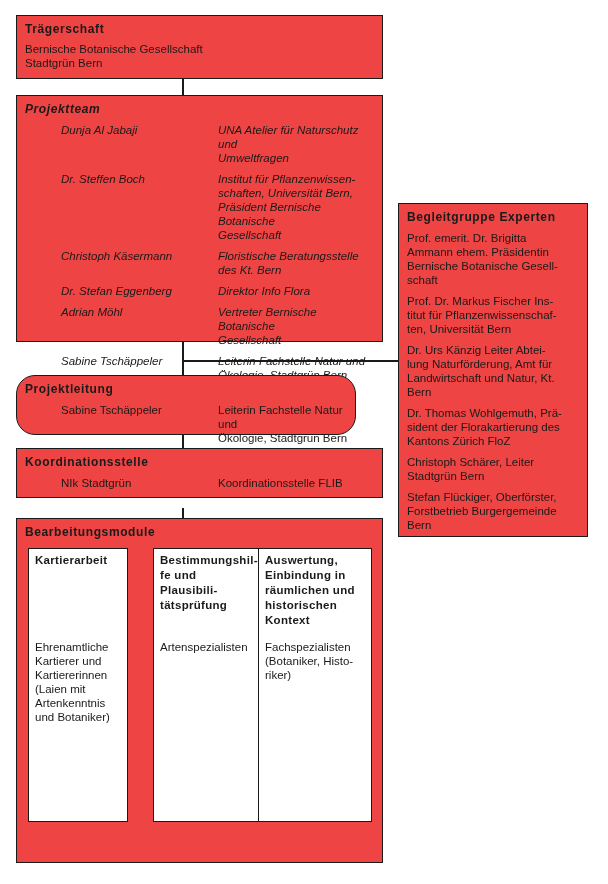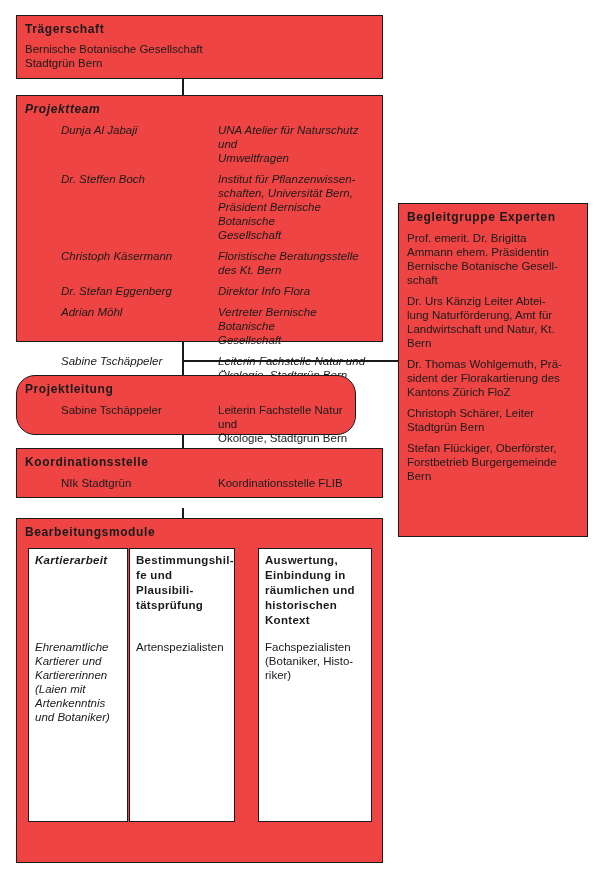--- a/index.html
+++ b/index.html
@@ -122,20 +122,23 @@
 Ökologie, Stadtgrün Bern</div>
     </div>
   </div>
 
   <div class="box" style="left:398px; top:203px; width:190px; height:334px;">
     <div class="box-title">Begleitgruppe Experten</div>
     <div class="entry pre">Prof. emerit. Dr. Brigitta
 Ammann ehem. Präsidentin
 Bernische Botanische Gesell-
 schaft</div>
+    <div class="entry pre">Prof. Dr. Markus Fischer Ins-
+titut für Pflanzenwissenschaf-
+ten, Universität Bern</div>
     <div class="entry pre">Dr. Urs Känzig Leiter Abtei-
 lung Naturförderung, Amt für
 Landwirtschaft und Natur, Kt.
 Bern</div>
     <div class="entry pre">Dr. Thomas Wohlgemuth, Prä-
 sident der Florakartierung des
 Kantons Zürich FloZ</div>
     <div class="entry pre">Christoph Schärer, Leiter
 Stadtgrün Bern</div>
     <div class="entry pre">Stefan Flückiger, Oberförster,
@@ -157,30 +160,30 @@
     <div class="member-row">
       <div class="member-name">NIk Stadtgrün</div>
       <div class="member-role pre">Koordinationsstelle FLIB</div>
     </div>
   </div>
 
   <div class="box" style="left:16px; top:518px; width:367px; height:345px; padding:6px 0 0 8px;">
     <div class="box-title">Bearbeitungsmodule</div>
   </div>
 
-  <div class="module" style="left:28px; top:548px; width:100px; height:274px;font-style:italic;">
+  <div class="module" style="left:28px; top:548px; width:100px; height:274px;">
     <div class="module-title pre">Kartierarbeit</div>
     <div class="module-body pre">Ehrenamtliche
 Kartierer und
 Kartiererinnen
 (Laien mit
 Artenkenntnis
 und Botaniker)</div>
   </div>
-  <div class="module" style="left:129px; top:548px; width:106px; height:274px;">
+  <div class="module" style="left:153px; top:548px; width:106px; height:274px;">
     <div class="module-title pre">Bestimmungshil-
 fe und Plausibili-
 tätsprüfung</div>
     <div class="module-body pre">Artenspezialisten</div>
   </div>
   <div class="module" style="left:258px; top:548px; width:114px; height:274px;">
     <div class="module-title pre">Auswertung,
 Einbindung in
 räumlichen und
 historischen

